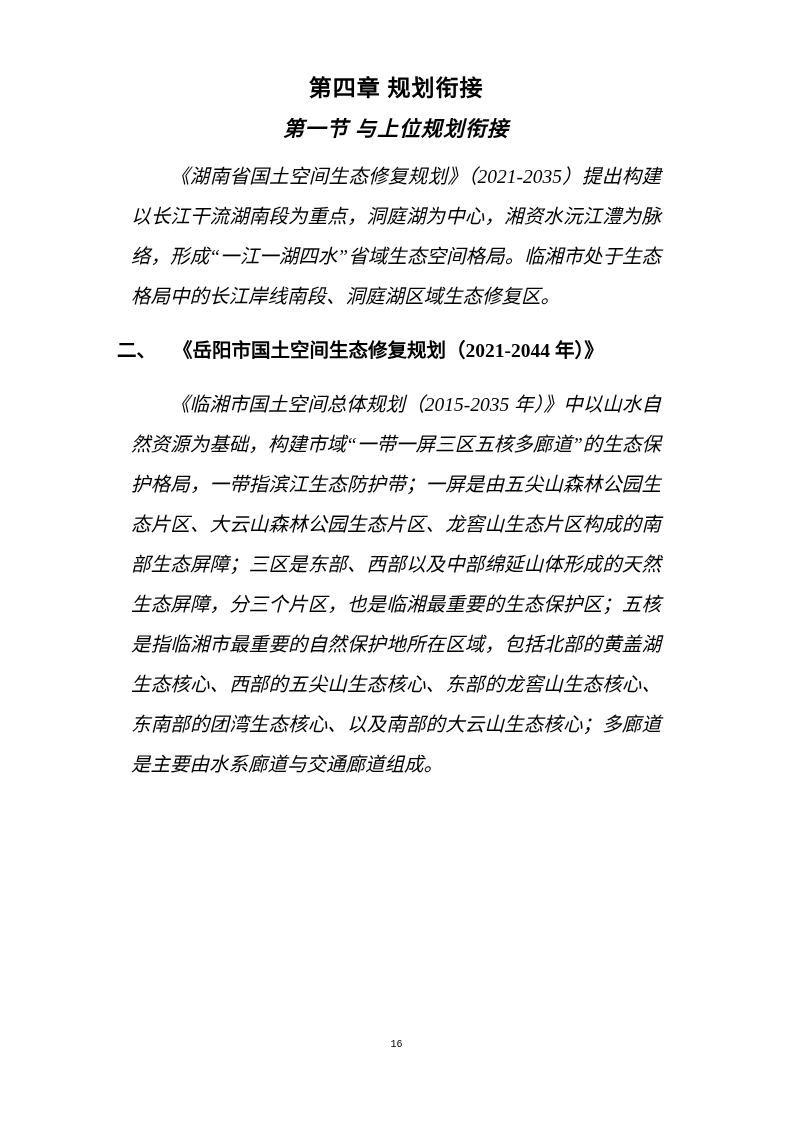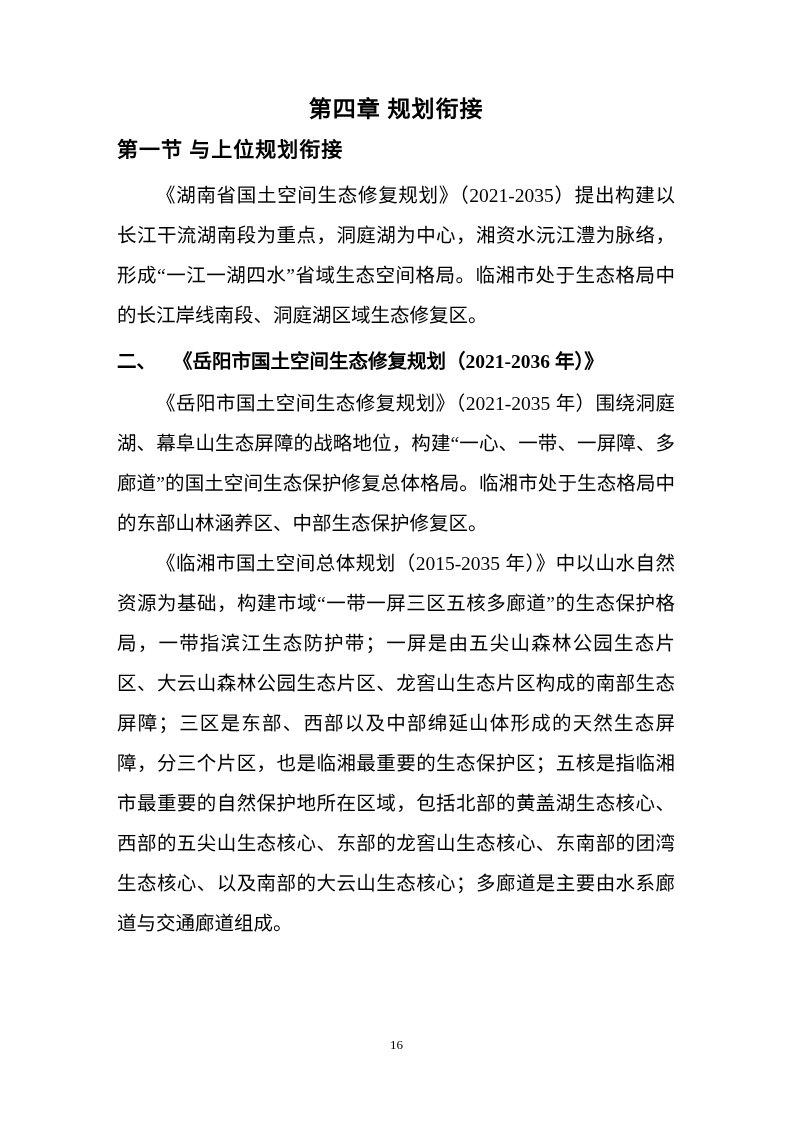--- a/index.html
+++ b/index.html
@@ -14,80 +14,83 @@
     overflow: hidden;
     font-family: "Liberation Serif", "DejaVu Serif", serif;
     color: #000000;
   }
   .page {
     position: absolute;
     inset: 0;
     background: #ffffff;
   }
   .content {
-    padding: 94px 118px 0 117px;
+    padding: 73px 118px 0 117px;
   }
   .chapter-title {
     margin: 0;
     text-align: center;
     font-size: 23px;
     font-weight: bold;
     line-height: 32px;
     letter-spacing: 1px;
   }
   .section-title {
     margin: 10px 0 12px 0;
+    text-align: center;
     font-size: 21px;
     font-weight: bold;
     line-height: 28px;
     letter-spacing: 1px;
+    font-style: italic;
   }
   .sec-heading {
     margin: 6px 0 2px 0;
     font-size: 19.5px;
     font-weight: bold;
     line-height: 40px;
   }
   .sec-num {
     display: inline-block;
     margin-right: 17px;
   }
   .sec-body {
-    margin: 0;
+    margin: 14px;
     font-size: 19.5px;
     line-height: 40px;
     text-align: justify;
     text-justify: inter-ideograph;
     text-indent: 2em;
+    font-style: italic;
   }
   .page-footer {
     position: absolute;
     left: 0;
     top: 1036px;
     width: 100%;
     text-align: center;
-    font-size: 13px;
+    font-size: 10px;
     line-height: 18px;
+    font-family: Liberation Mono, monospace;
   }
 </style>
 </head>
 <body>
 
 <div class="page">
   <div class="content">
 
     <h1 class="chapter-title">第四章 规划衔接</h1>
 
     <h2 class="section-title">第一节 与上位规划衔接</h2>
 
     <p class="sec-body">《湖南省国土空间生态修复规划》（2021-2035）提出构建以长江干流湖南段为重点，洞庭湖为中心，湘资水沅江澧为脉络，形成“一江一湖四水”省域生态空间格局。临湘市处于生态格局中的长江岸线南段、洞庭湖区域生态修复区。</p>
 
     <div class="sec-heading">
-      <span class="sec-num">二、</span><span>《岳阳市国土空间生态修复规划（2021-2036 年）》</span>
+      <span class="sec-num">二、</span><span>《岳阳市国土空间生态修复规划（2021-2044 年）》</span>
     </div>
-    <p class="sec-body">《岳阳市国土空间生态修复规划》（2021-2035 年）围绕洞庭湖、幕阜山生态屏障的战略地位，构建“一心、一带、一屏障、多廊道”的国土空间生态保护修复总体格局。临湘市处于生态格局中的东部山林涵养区、中部生态保护修复区。</p>
 
     <p class="sec-body">《临湘市国土空间总体规划（2015-2035 年）》中以山水自然资源为基础，构建市域“一带一屏三区五核多廊道”的生态保护格局，一带指滨江生态防护带；一屏是由五尖山森林公园生态片区、大云山森林公园生态片区、龙窖山生态片区构成的南部生态屏障；三区是东部、西部以及中部绵延山体形成的天然生态屏障，分三个片区，也是临湘最重要的生态保护区；五核是指临湘市最重要的自然保护地所在区域，包括北部的黄盖湖生态核心、西部的五尖山生态核心、东部的龙窖山生态核心、东南部的团湾生态核心、以及南部的大云山生态核心；多廊道是主要由水系廊道与交通廊道组成。</p>
 
   </div>
 
   <div class="page-footer">16</div>
 </div>
 
 </body></html>

